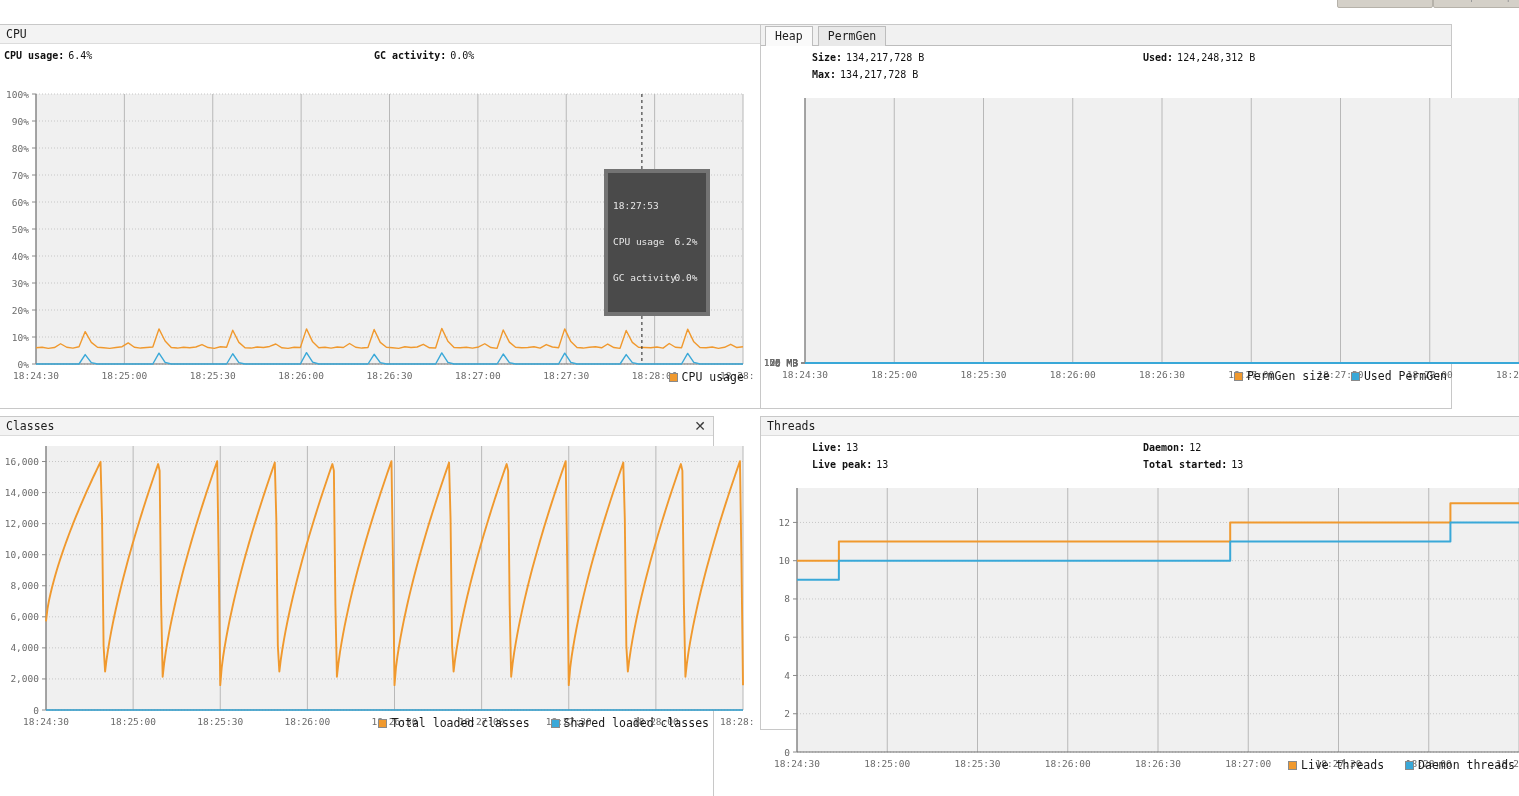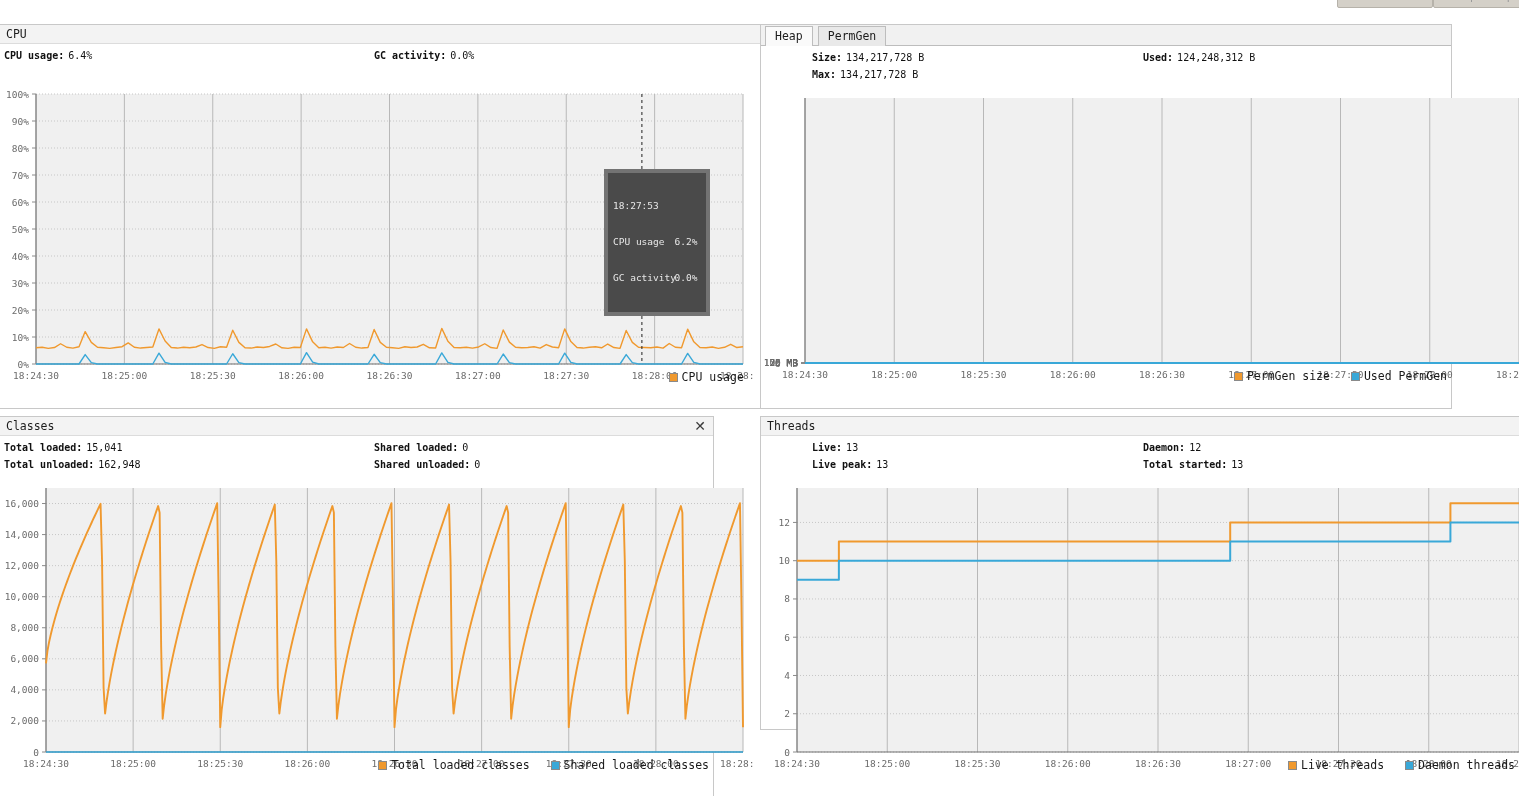--- a/index.html
+++ b/index.html
@@ -271,34 +271,20 @@
         <span class="item"><span class="swatch" style="background:#39a8d8"></span><span>Used PermGen</span></span>
       </div>
     </div>
   </div>
 
   <div class="panel panel-classes">
     <div class="panel-title">
       <span>Classes</span>
       <span class="panel-close">✕</span>
     </div>
-    <div class="stats">
-      <div class="stat r1 c1">
-        <b>Total loaded:</b><span class="v">15,041</span>
-      </div>
-      <div class="stat r2 c1">
-        <b>Total unloaded:</b><span class="v">162,948</span>
-      </div>
-      <div class="stat r1 c2">
-        <b>Shared loaded:</b><span class="v">0</span>
-      </div>
-      <div class="stat r2 c2">
-        <b>Shared unloaded:</b><span class="v">0</span>
-      </div>
-    </div>
     <div class="chart-wrap">
       <svg class="chart-svg" id="svg-classes" width="755" height="296">
           <rect x="46" y="10" width="697" height="264" fill="#f0f0f0"></rect>
           <line x1="46" y1="274" x2="743" y2="274" stroke="#c6c6c6" stroke-width="1" stroke-dasharray="1,2"></line>
           <line x1="42" y1="274" x2="46" y2="274" stroke="#8a8a8a" stroke-width="1"></line>
           <text x="39" y="277.5" text-anchor="end" font-size="9.5" font-family="&quot;DejaVu Sans Mono&quot;,&quot;Liberation Mono&quot;,monospace" fill="#6b6b6b">0</text>
           <line x1="46" y1="242.94117647058823" x2="743" y2="242.94117647058823" stroke="#c6c6c6" stroke-width="1" stroke-dasharray="1,2"></line>
           <line x1="42" y1="242.94117647058823" x2="46" y2="242.94117647058823" stroke="#8a8a8a" stroke-width="1"></line>
           <text x="39" y="246.44117647058823" text-anchor="end" font-size="9.5" font-family="&quot;DejaVu Sans Mono&quot;,&quot;Liberation Mono&quot;,monospace" fill="#6b6b6b">2,000</text>
           <line x1="46" y1="211.88235294117646" x2="743" y2="211.88235294117646" stroke="#c6c6c6" stroke-width="1" stroke-dasharray="1,2"></line>

